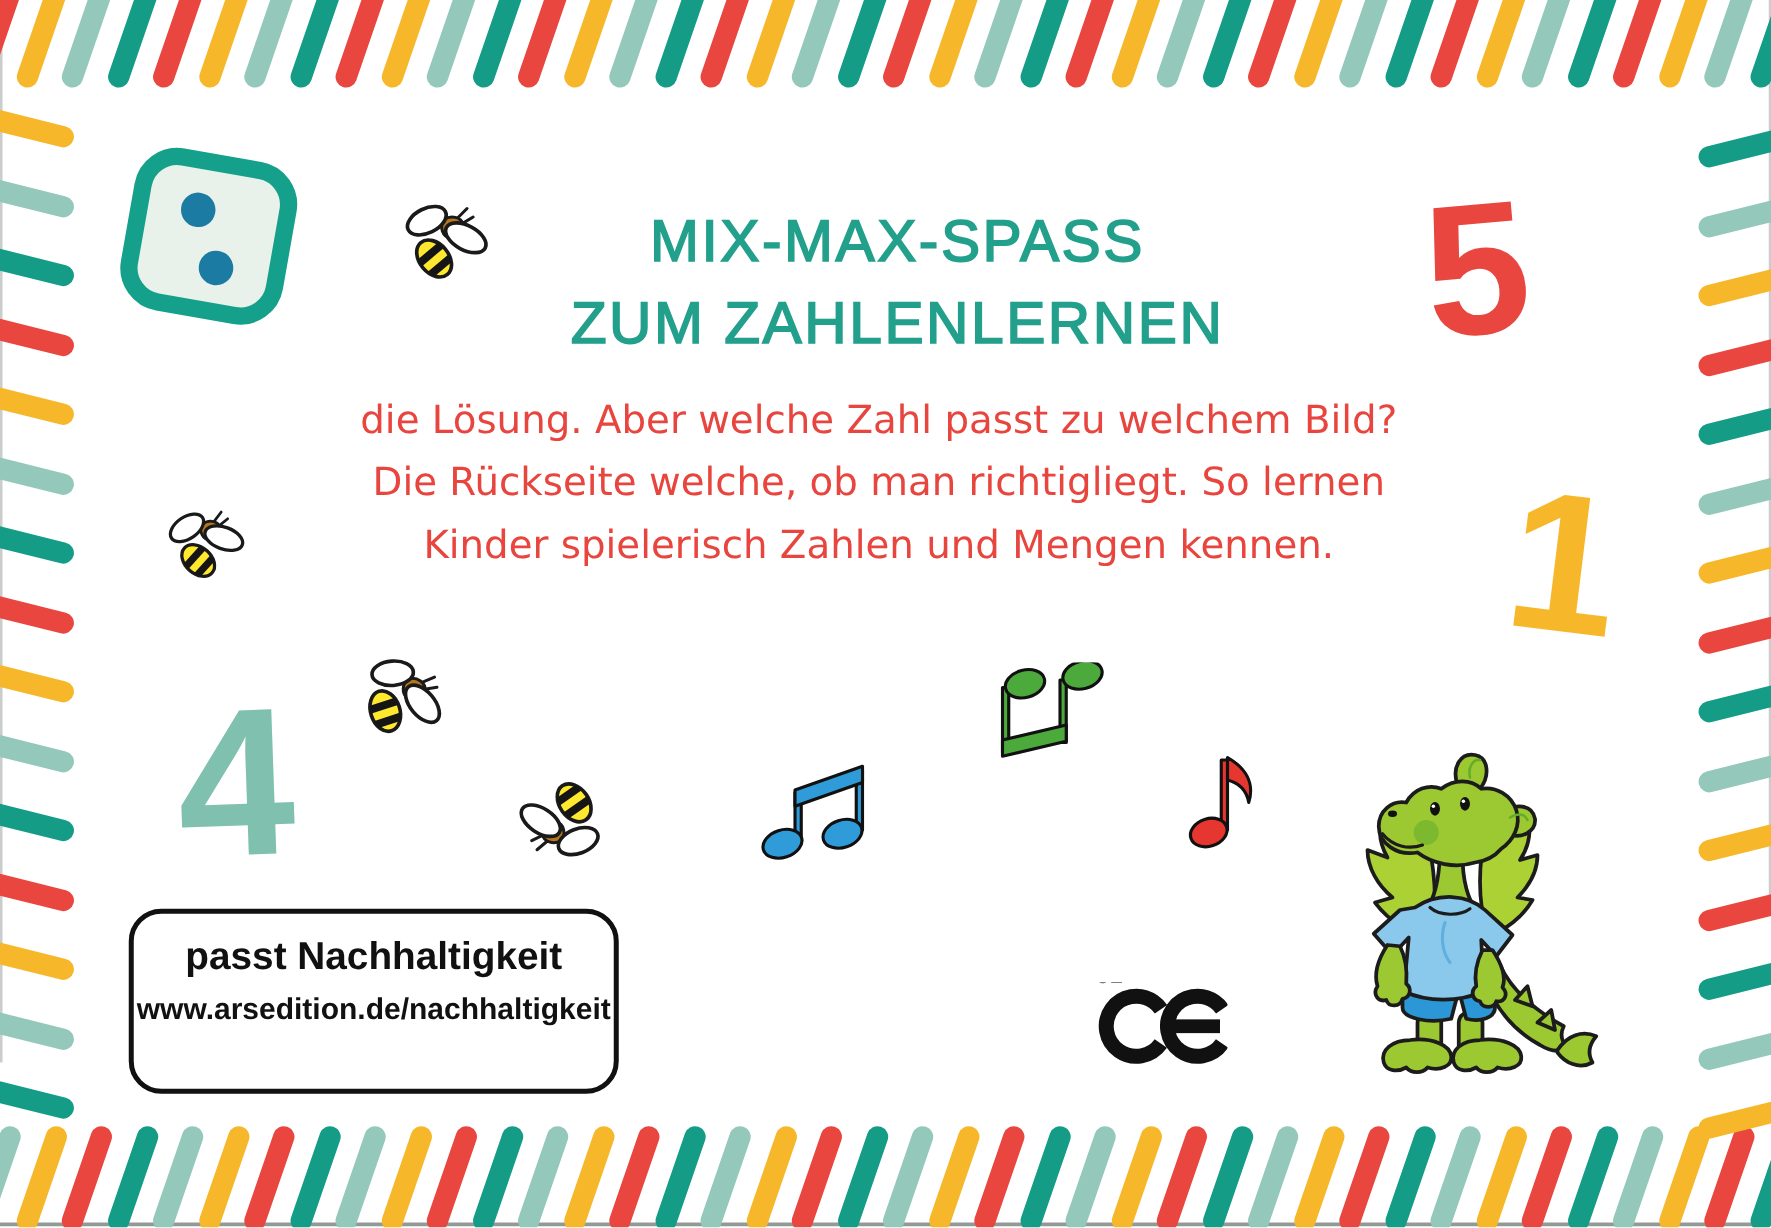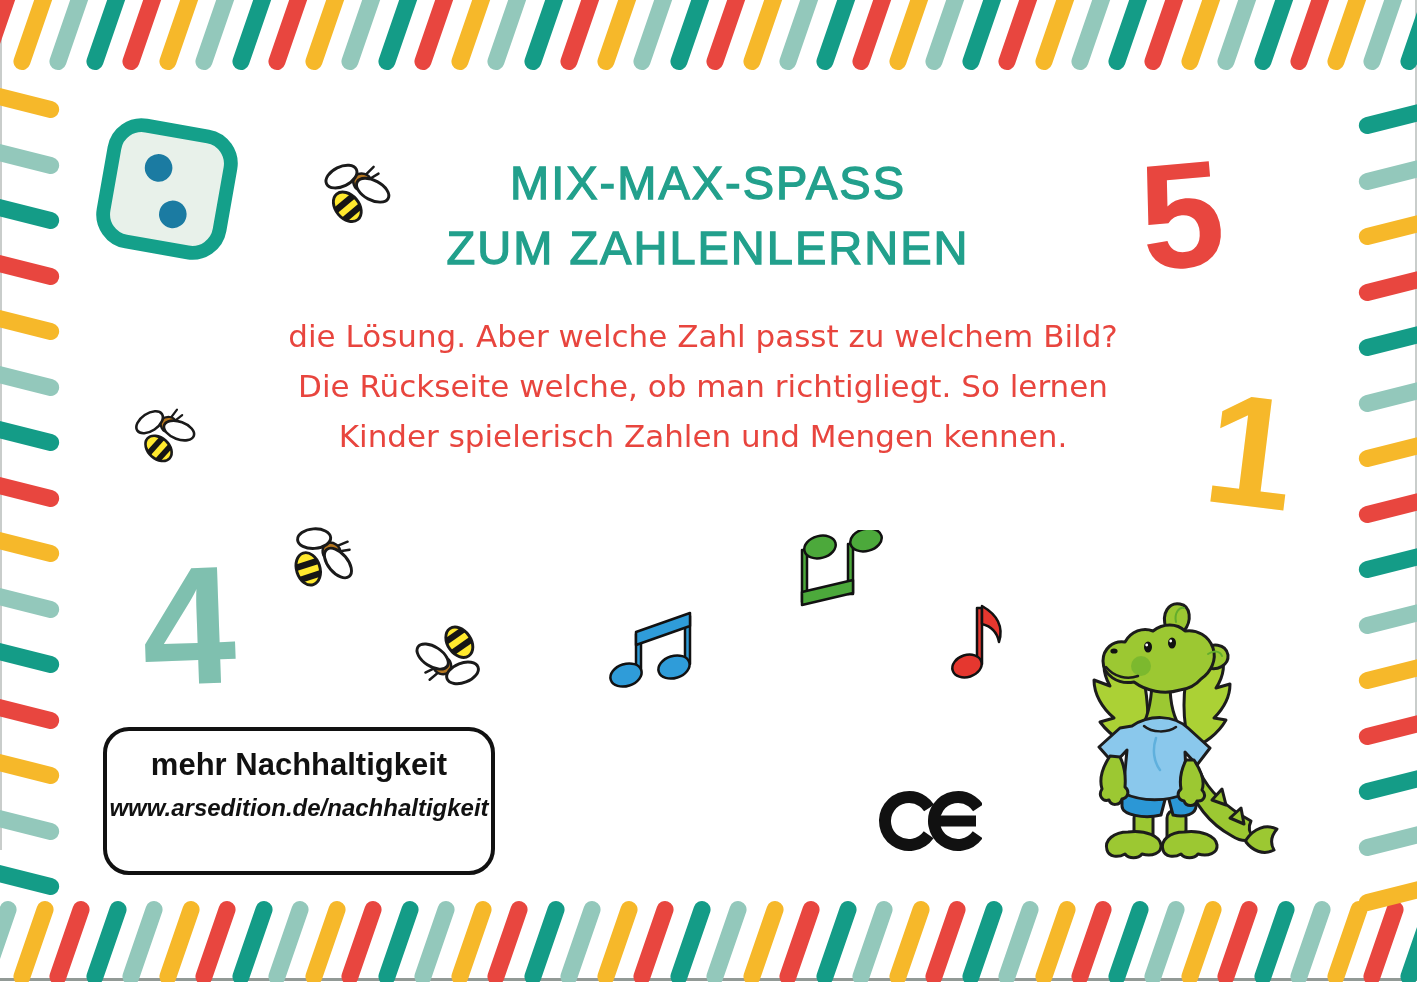--- a/index.html
+++ b/index.html
@@ -24,21 +24,21 @@
   .num-5{left:1140px;top:140px;font-size:150px;color:#e8463f;transform:rotate(-5deg);}
   .num-1{left:1207px;top:372px;font-size:158px;color:#f6b82a;transform:rotate(7deg);}
   .num-4{left:142px;top:542px;font-size:168px;color:#7fc0af;transform:rotate(-2deg);}
   
   .art{position:absolute;z-index:2;}
   
   .promise{position:absolute;left:103px;top:727px;width:392px;height:148px;z-index:3;
            border:4px solid #111;border-radius:26px;background:#fff;text-align:center;
            box-sizing:border-box;padding-top:14px;color:#111;}
   .promise .l{font-size:31px;font-weight:700;line-height:39px;}
-  .promise .url{font-size:24px;font-weight:700;font-style:italic;margin-top:10px;}
+  .promise .url{font-size:24px;font-weight:700;margin-top:10px;}
   .sr{position:absolute;width:1px;height:1px;overflow:hidden;clip:rect(0 0 0 0);}
 </style>
 </head>
 <body>
 
 <div class="page">
 
   <div class="edge" style="left:0;top:0;width:2px;height:850px;"></div>
   <div class="edge" style="left:1415px;top:0;width:2px;height:720px;"></div>
   <div class="edge" style="left:0;top:978px;width:1417px;height:3px;background:#929a96;"></div>
@@ -190,21 +190,21 @@
   <svg class="art" style="left:133px;top:405px;transform:rotate(-8deg);" width="70" height="70" viewBox="0 0 80 80">
       <use href="#beeShape"></use>
     </svg>
   <svg class="art" style="left:283px;top:527px;transform:rotate(22deg);" width="78" height="78" viewBox="0 0 80 80">
       <use href="#beeShape"></use>
     </svg>
   <svg class="art" style="left:408px;top:610px;transform:rotate(185deg);" width="78" height="78" viewBox="0 0 80 80">
       <use href="#beeShape"></use>
     </svg>
 
-  <h1 class="title" style="margin:0;">
+  <h1 class="title" style="margin:10px;">
     <span>MIX-MAX-SPASS</span><br>
     <span>ZUM ZAHLENLERNEN</span>
   </h1>
 
   <div class="paragraph">
     <span>die Lösung. Aber welche Zahl passt zu welchem Bild?</span>
     <span>Die Rückseite welche, ob man richtigliegt. So lernen</span>
     <span>Kinder spielerisch Zahlen und Mengen kennen.</span>
   </div>
 
@@ -288,17 +288,17 @@
   </svg>
 
   <svg class="art" style="left:876px;top:786px;" width="106" height="70" viewBox="0 0 106 70">
     <circle cx="33" cy="35" r="24" fill="none" stroke="#111" stroke-width="12" stroke-dasharray="121.5 29.4" transform="rotate(35 33 35)"></circle>
     <circle cx="82" cy="35" r="24" fill="none" stroke="#111" stroke-width="12" stroke-dasharray="121.5 29.4" transform="rotate(35 82 35)"></circle>
     <rect x="64" y="29.5" width="36" height="11" fill="#111"></rect>
     <text class="sr">CE</text>
   </svg>
 
   <div class="promise">
-    <div class="l">mehr Nachhaltigkeit</div>
+    <div class="l">passt Nachhaltigkeit</div>
     <div class="url">www.arsedition.de/nachhaltigkeit</div>
   </div>
 
 </div>
 
 </body></html>

